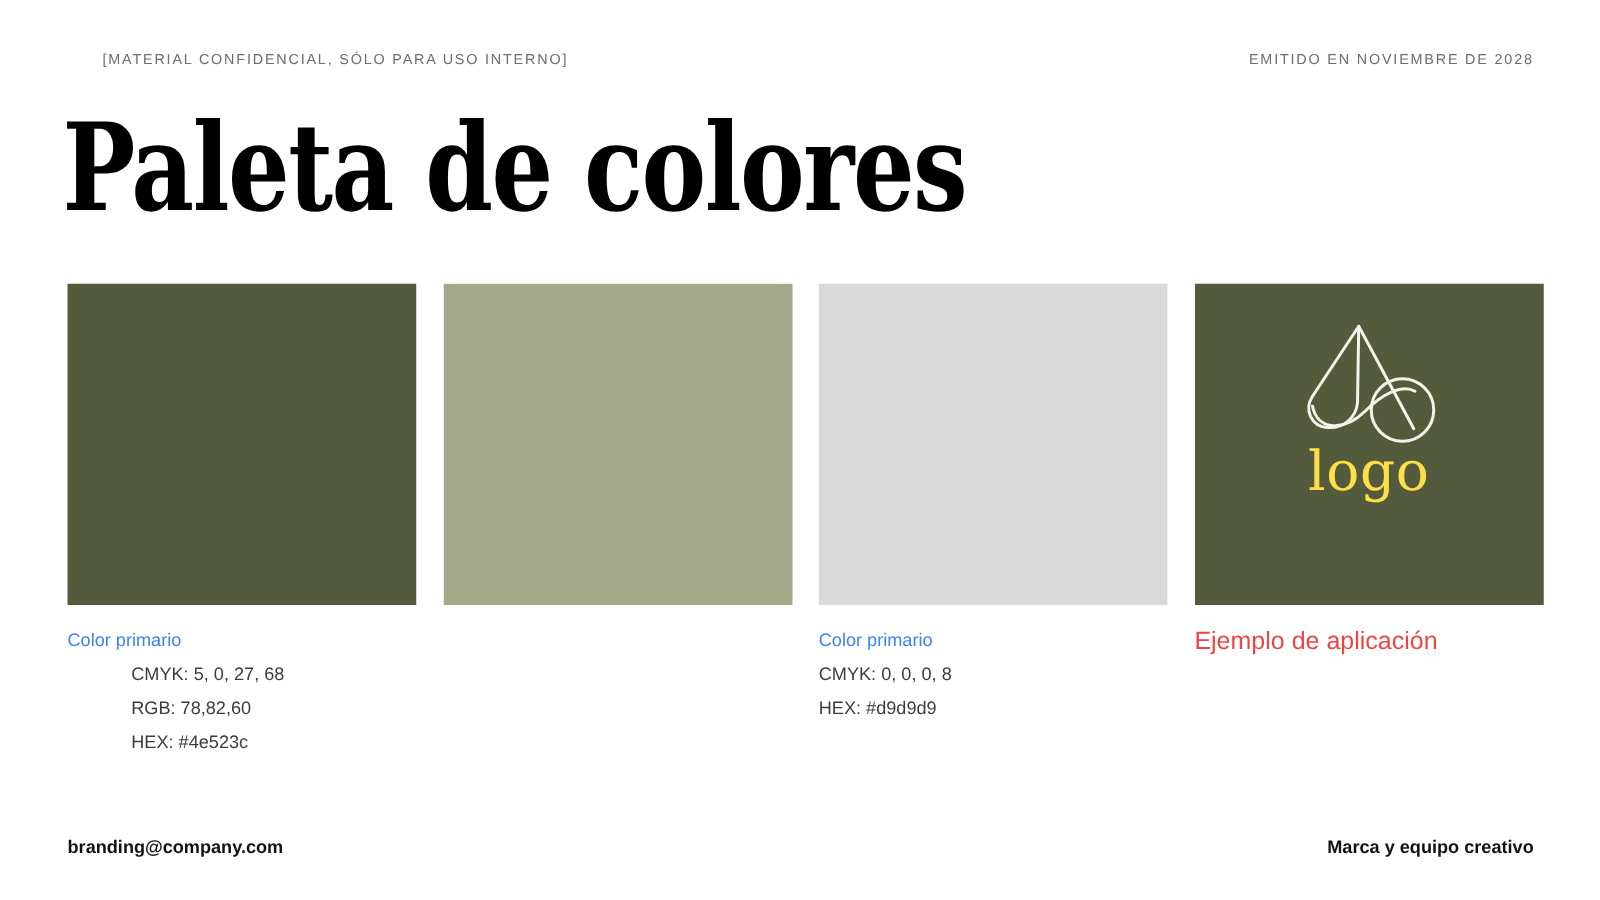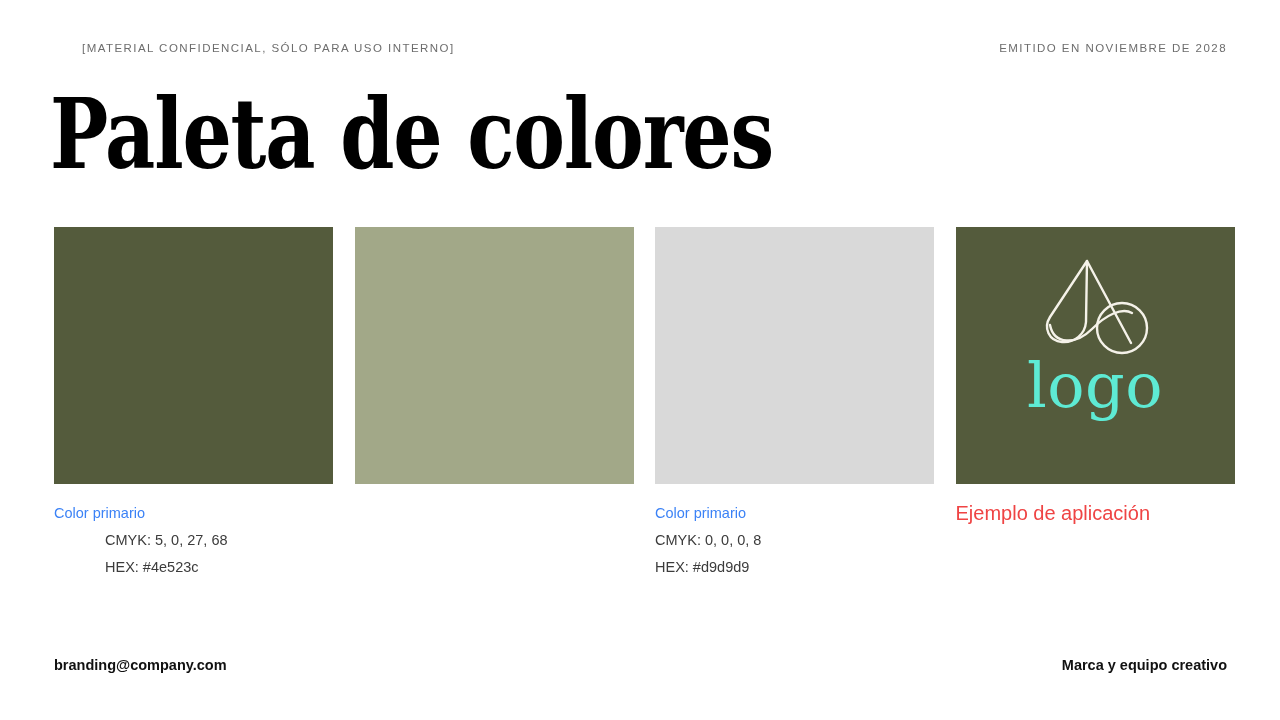--- a/index.html
+++ b/index.html
@@ -77,23 +77,23 @@
     right: 0;
     top: 28px;
     display: flex;
     flex-direction: column;
     align-items: center;
   }
   .logo-mark { display: block; }
   .logo-word {
     font-family: "DejaVu Serif", "Liberation Serif", serif;
     font-weight: 400;
-    font-size: 62px;
+    font-size: 44px;
     line-height: 0.95;
-    color: #5eead4;
+    color: #fde047;
     margin-top: 2px;
     letter-spacing: 0.5px;
   }
 
   
   .caption {
     margin-top: 16px;
     font-size: 14.5px;
     color: #3c3c3c;
     line-height: 27px;
@@ -104,21 +104,21 @@
   .caption.indented .c-line { padding-left: 4px; margin-left: 47px; }
   .caption.bold-only .c-name {
     font-weight: 400;
     color: #ef4444;
     font-size: 20px;
   }
 
   
   .footer {
     position: absolute;
-    bottom: 47px;
+    bottom: 34px;
     left: 54px;
     right: 53px;
     display: flex;
     justify-content: space-between;
     align-items: flex-end;
     margin-top: 29px;
   }
   .footer-text {
     font-size: 14.5px;
     font-weight: 700;
@@ -137,20 +137,21 @@
 
 <div class="page-title">Paleta de colores</div>
 
 <div class="swatch-grid">
 
   <div class="swatch-col">
     <div class="swatch-chip" id="chip-0" style="background: rgb(84, 91, 60);"></div>
     <div class="caption indented">
       <div class="c-name">Color primario</div>
       <div class="c-line">CMYK: 5, 0, 27, 68</div>
+      <div class="c-line">RGB: 78,82,60</div>
       <div class="c-line">HEX: #4e523c</div>
     </div>
   </div>
 
   <div class="swatch-col">
     <div class="swatch-chip" id="chip-1" style="background: rgb(162, 168, 136);"></div>
   </div>
 
   <div class="swatch-col">
     <div class="swatch-chip" id="chip-2" style="background: rgb(217, 217, 217);"></div>

